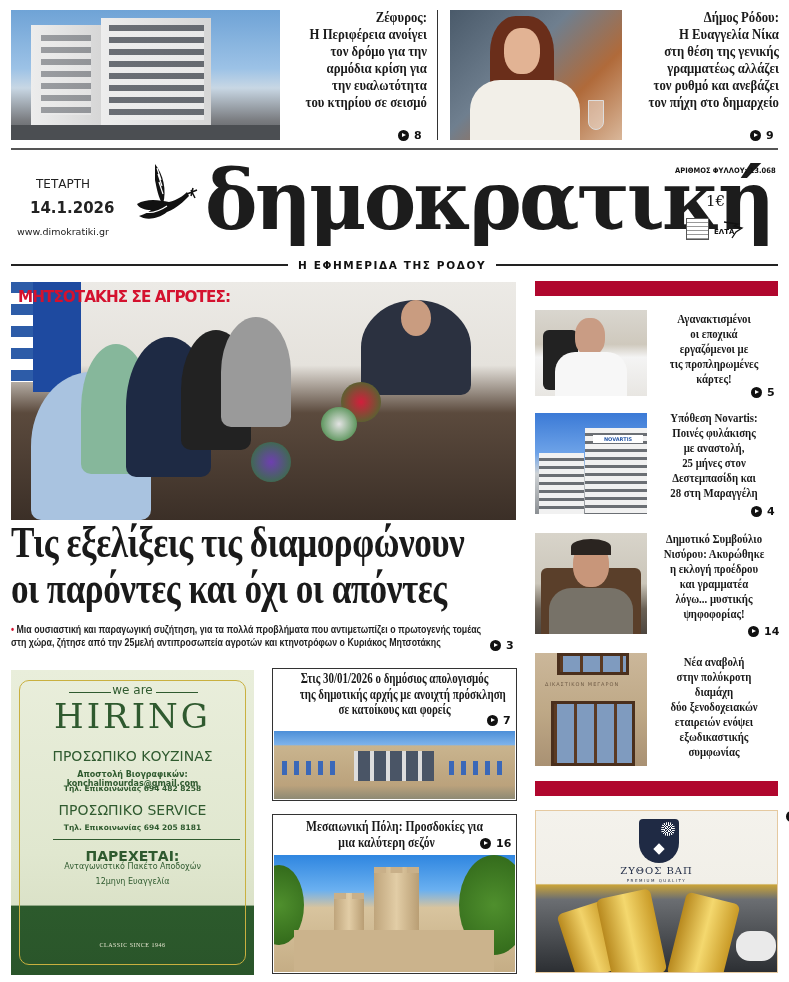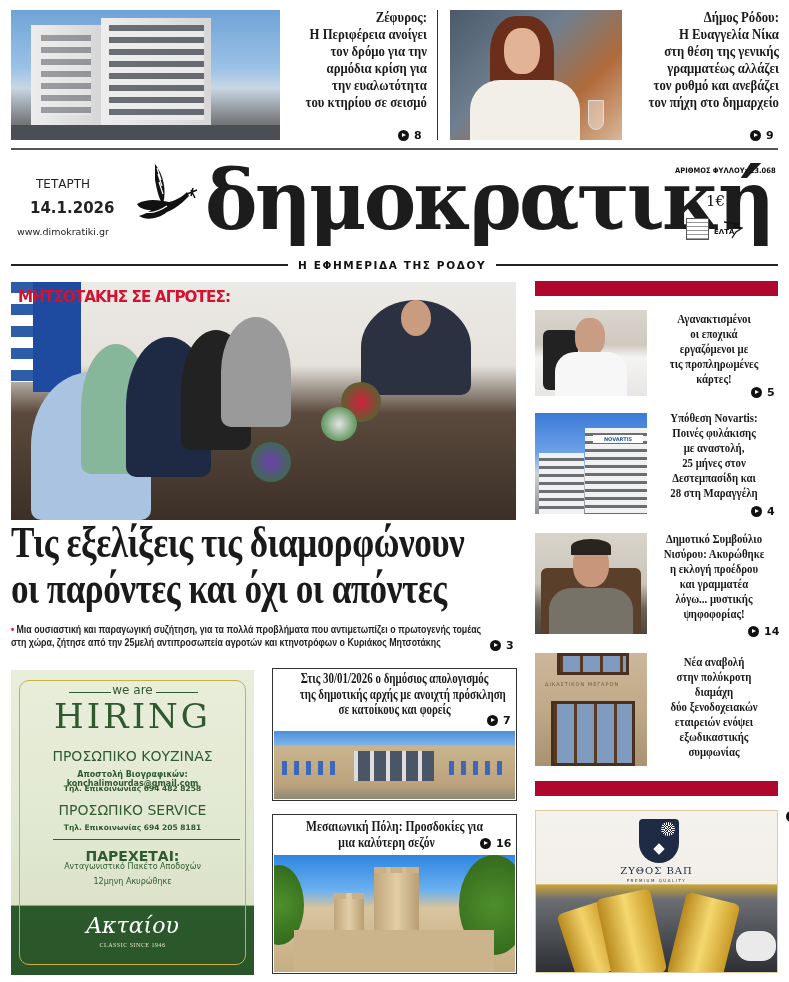--- a/index.html
+++ b/index.html
@@ -173,22 +173,21 @@
   <div class="ctext" style="top:26px;font-size:34px;letter-spacing:3px;font-family:'DejaVu Serif',serif;font-weight:normal;">HIRING</div>
   <div class="ctext" style="top:13px;font-size:12px;">we are</div>
   <div class="ctext" style="top:78px;font-size:14px;">ΠΡΟΣΩΠΙΚΟ ΚΟΥΖΙΝΑΣ</div>
   <div class="ctext" style="top:100px;font-size:8px;font-weight:bold;">Αποστολή Βιογραφικών: konchalimourdas@gmail.com</div>
   <div class="ctext" style="top:114px;font-size:7.5px;font-weight:bold;">Τηλ. Επικοινωνίας 694 482 8258</div>
   <div class="ctext" style="top:132px;font-size:14px;">ΠΡΟΣΩΠΙΚΟ SERVICE</div>
   <div class="ctext" style="top:153px;font-size:7.5px;font-weight:bold;">Τηλ. Επικοινωνίας 694 205 8181</div>
   <div class="abs" style="left:42px;top:169px;width:187px;height:1px;background:#2f5a2f;"></div>
   <div class="ctext" style="top:178px;font-size:14px;font-weight:bold;">ΠΑΡΕΧΕΤΑΙ:</div>
   <div class="ctext" style="top:192px;font-size:8px;">Ανταγωνιστικό Πακέτο Αποδοχών</div>
-  <div class="ctext" style="top:207px;font-size:8px;">12μηνη Ακυρώθηκε</div>
-  <div class="ctext" style="top:243px;font-size:22px;color:#fff;font-family:'DejaVu Serif',serif;font-style:italic;">Ακταίου</div>
+  <div class="ctext" style="top:207px;font-size:8px;">12μηνη Ευαγγελία</div>
   <div class="ctext" style="top:272px;font-size:6px;color:#e6e6d0;letter-spacing:.5px;font-family:'Liberation Serif',serif;">CLASSIC  SINCE 1946</div>
 </div>
 
 <div class="box" style="left:272px;top:668px;width:245px;height:133px;">
   <div class="side-title" style="position:absolute;left:0;right:0;top:2px;font-size:14px;line-height:15.5px;transform:scaleX(.78);">
     <div>Στις 30/01/2026 ο δημόσιος απολογισμός</div>
     <div>της δημοτικής αρχής με ανοιχτή πρόσκληση</div>
     <div>σε κατοίκους και φορείς</div>
   </div>
   <div class="pageref" style="left:214px;top:45px;">

